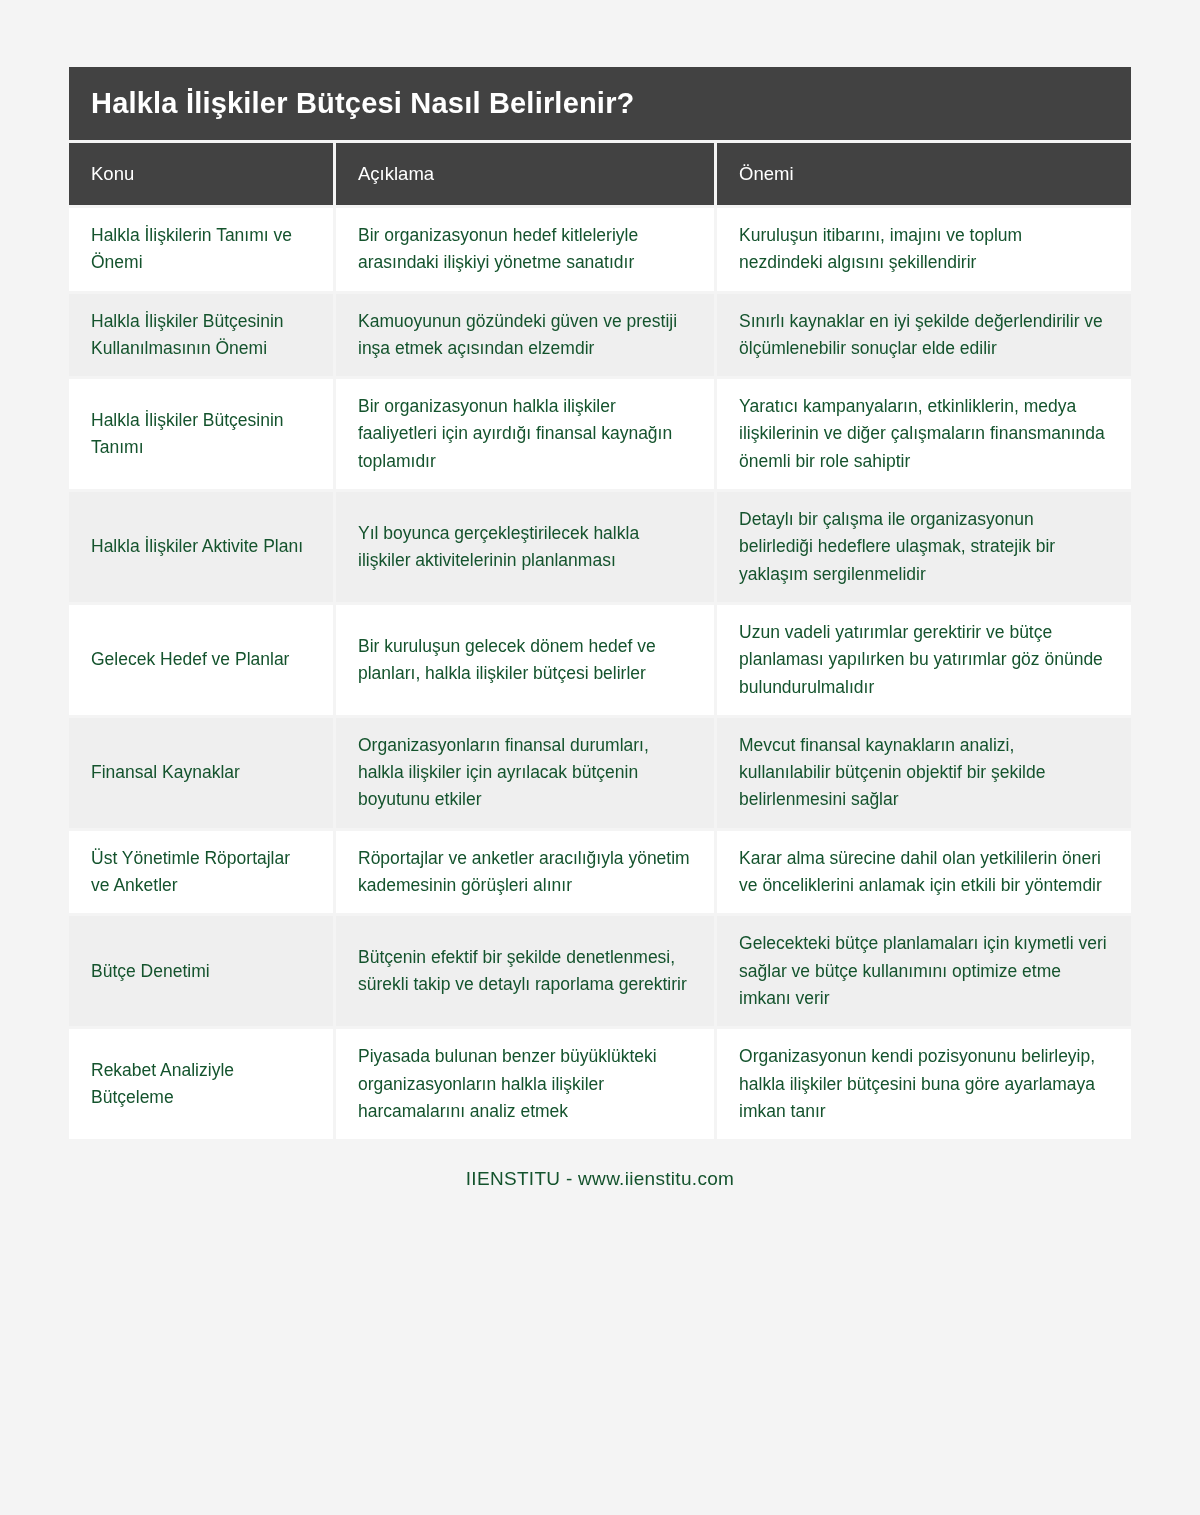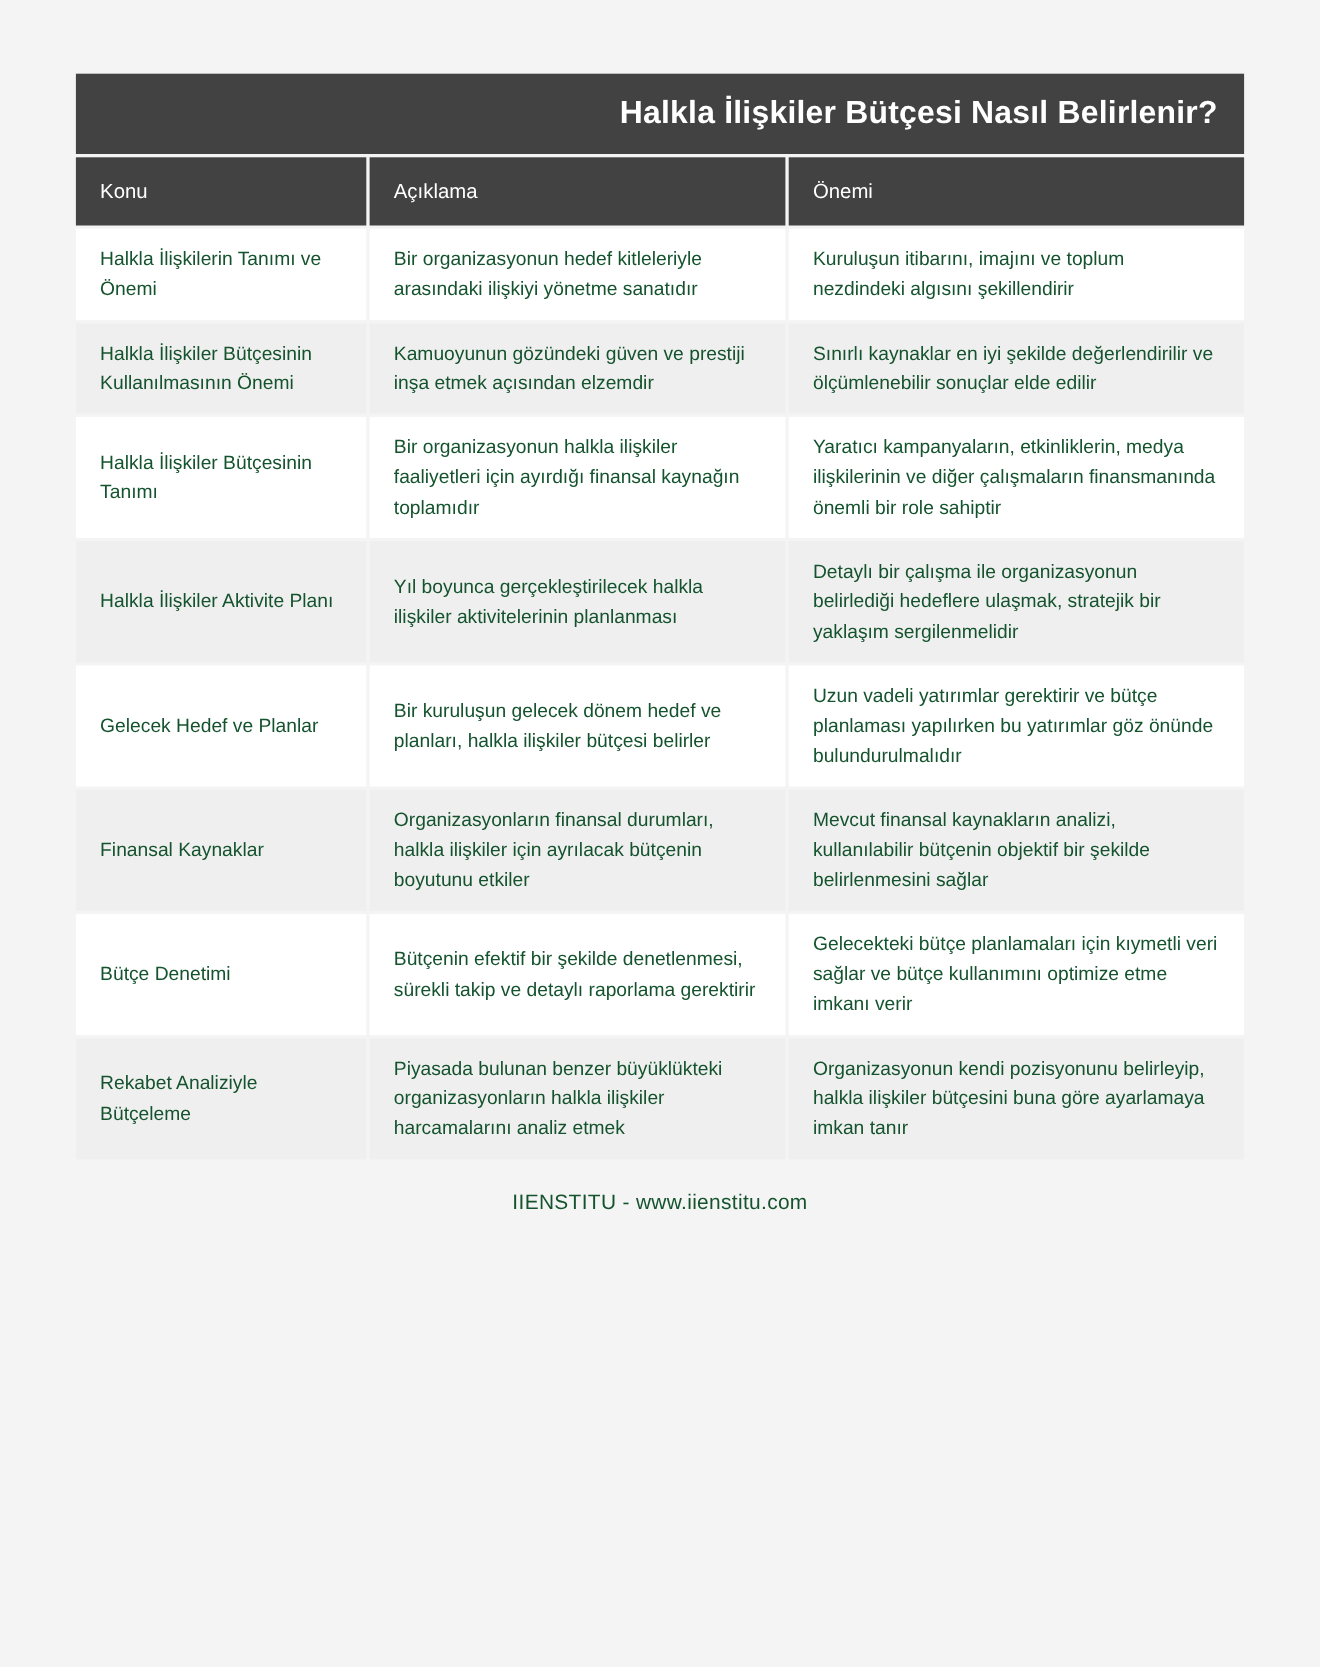--- a/index.html
+++ b/index.html
@@ -22,21 +22,21 @@
     border-spacing: 3px;
     table-layout: fixed;
   }
 
   
   th.title-cell {
     background: #424242;
     color: #ffffff;
     font-size: 29px;
     font-weight: 700;
-    text-align: right;
+    text-align: left;
     padding: 20px 24px 20px 22px;
     letter-spacing: 0.2px;
   }
 
   
   tr.col-headers th {
     background: #424242;
     color: #ffffff;
     font-size: 18.5px;
     font-weight: 400;
@@ -116,20 +116,25 @@
     <td class="c-aciklama">Bir kuruluşun gelecek dönem hedef ve planları, halkla ilişkiler bütçesi belirler</td>
     <td class="c-onemi">Uzun vadeli yatırımlar gerektirir ve bütçe planlaması yapılırken bu yatırımlar göz önünde bulundurulmalıdır</td>
   </tr>
 
   <tr>
     <td class="c-konu">Finansal Kaynaklar</td>
     <td class="c-aciklama">Organizasyonların finansal durumları, halkla ilişkiler için ayrılacak bütçenin boyutunu etkiler</td>
     <td class="c-onemi">Mevcut finansal kaynakların analizi, kullanılabilir bütçenin objektif bir şekilde belirlenmesini sağlar</td>
   </tr>
 
+  <tr>
+    <td class="c-konu">Üst Yönetimle Röportajlar ve Anketler</td>
+    <td class="c-aciklama">Röportajlar ve anketler aracılığıyla yönetim kademesinin görüşleri alınır</td>
+    <td class="c-onemi">Karar alma sürecine dahil olan yetkililerin öneri ve önceliklerini anlamak için etkili bir yöntemdir</td>
+  </tr>
 
   <tr>
     <td class="c-konu">Bütçe Denetimi</td>
     <td class="c-aciklama">Bütçenin efektif bir şekilde denetlenmesi, sürekli takip ve detaylı raporlama gerektirir</td>
     <td class="c-onemi">Gelecekteki bütçe planlamaları için kıymetli veri sağlar ve bütçe kullanımını optimize etme imkanı verir</td>
   </tr>
 
   <tr>
     <td class="c-konu">Rekabet Analiziyle Bütçeleme</td>
     <td class="c-aciklama">Piyasada bulunan benzer büyüklükteki organizasyonların halkla ilişkiler harcamalarını analiz etmek</td>

